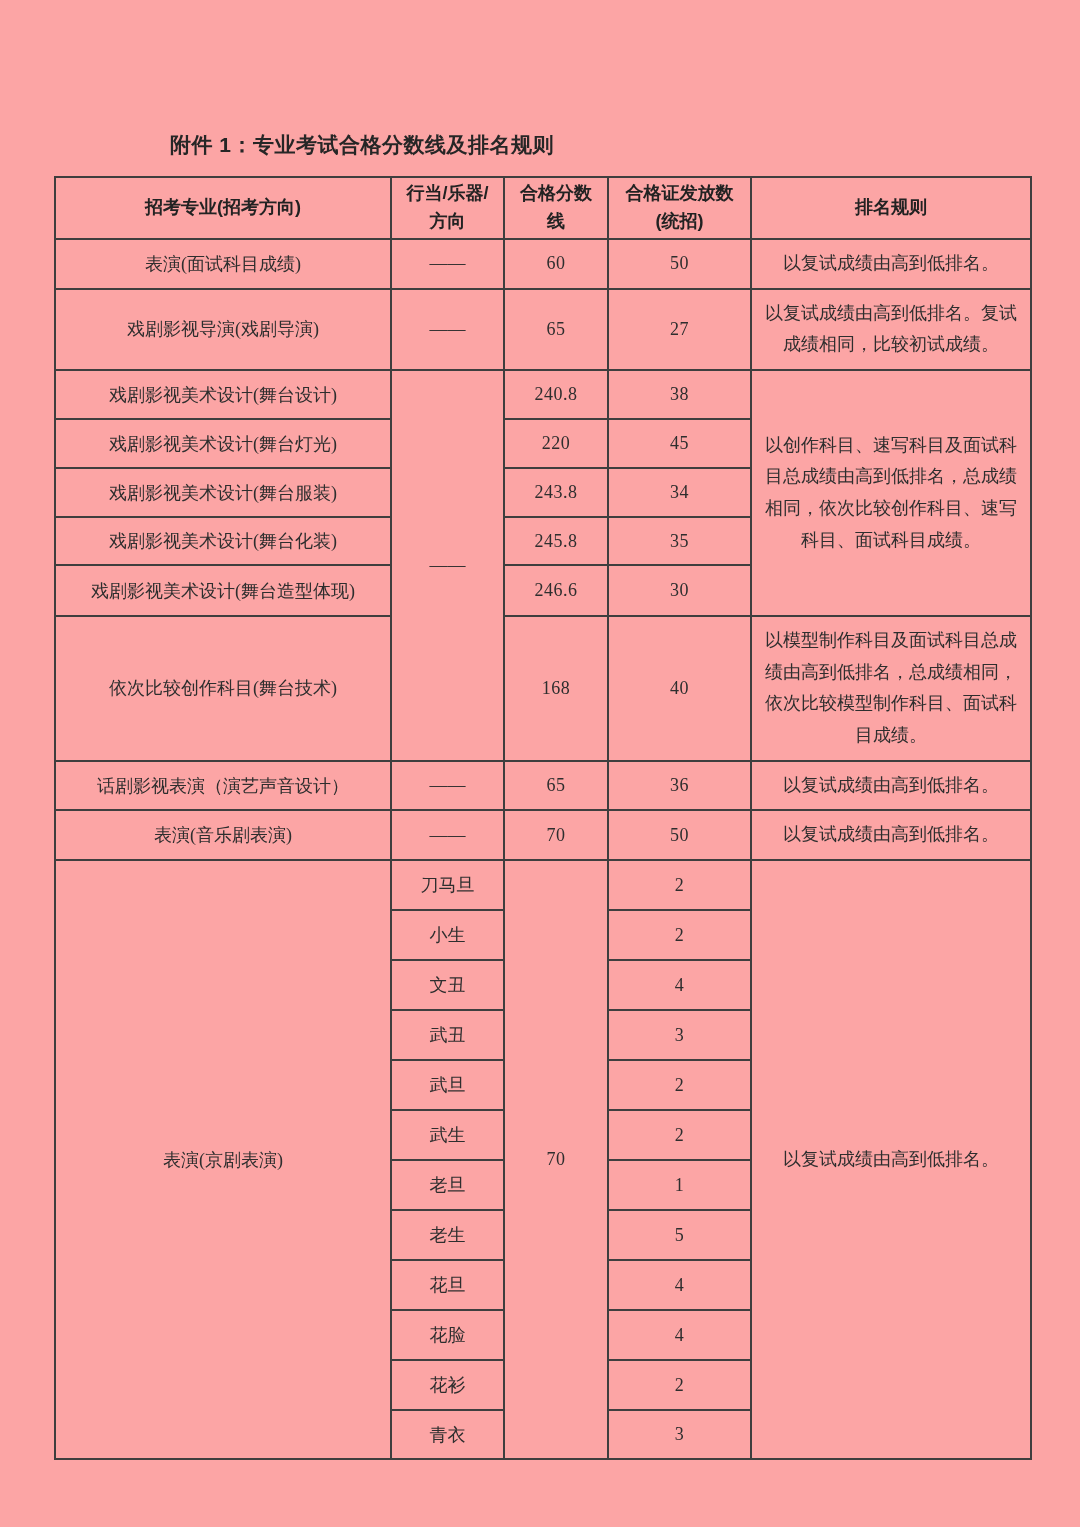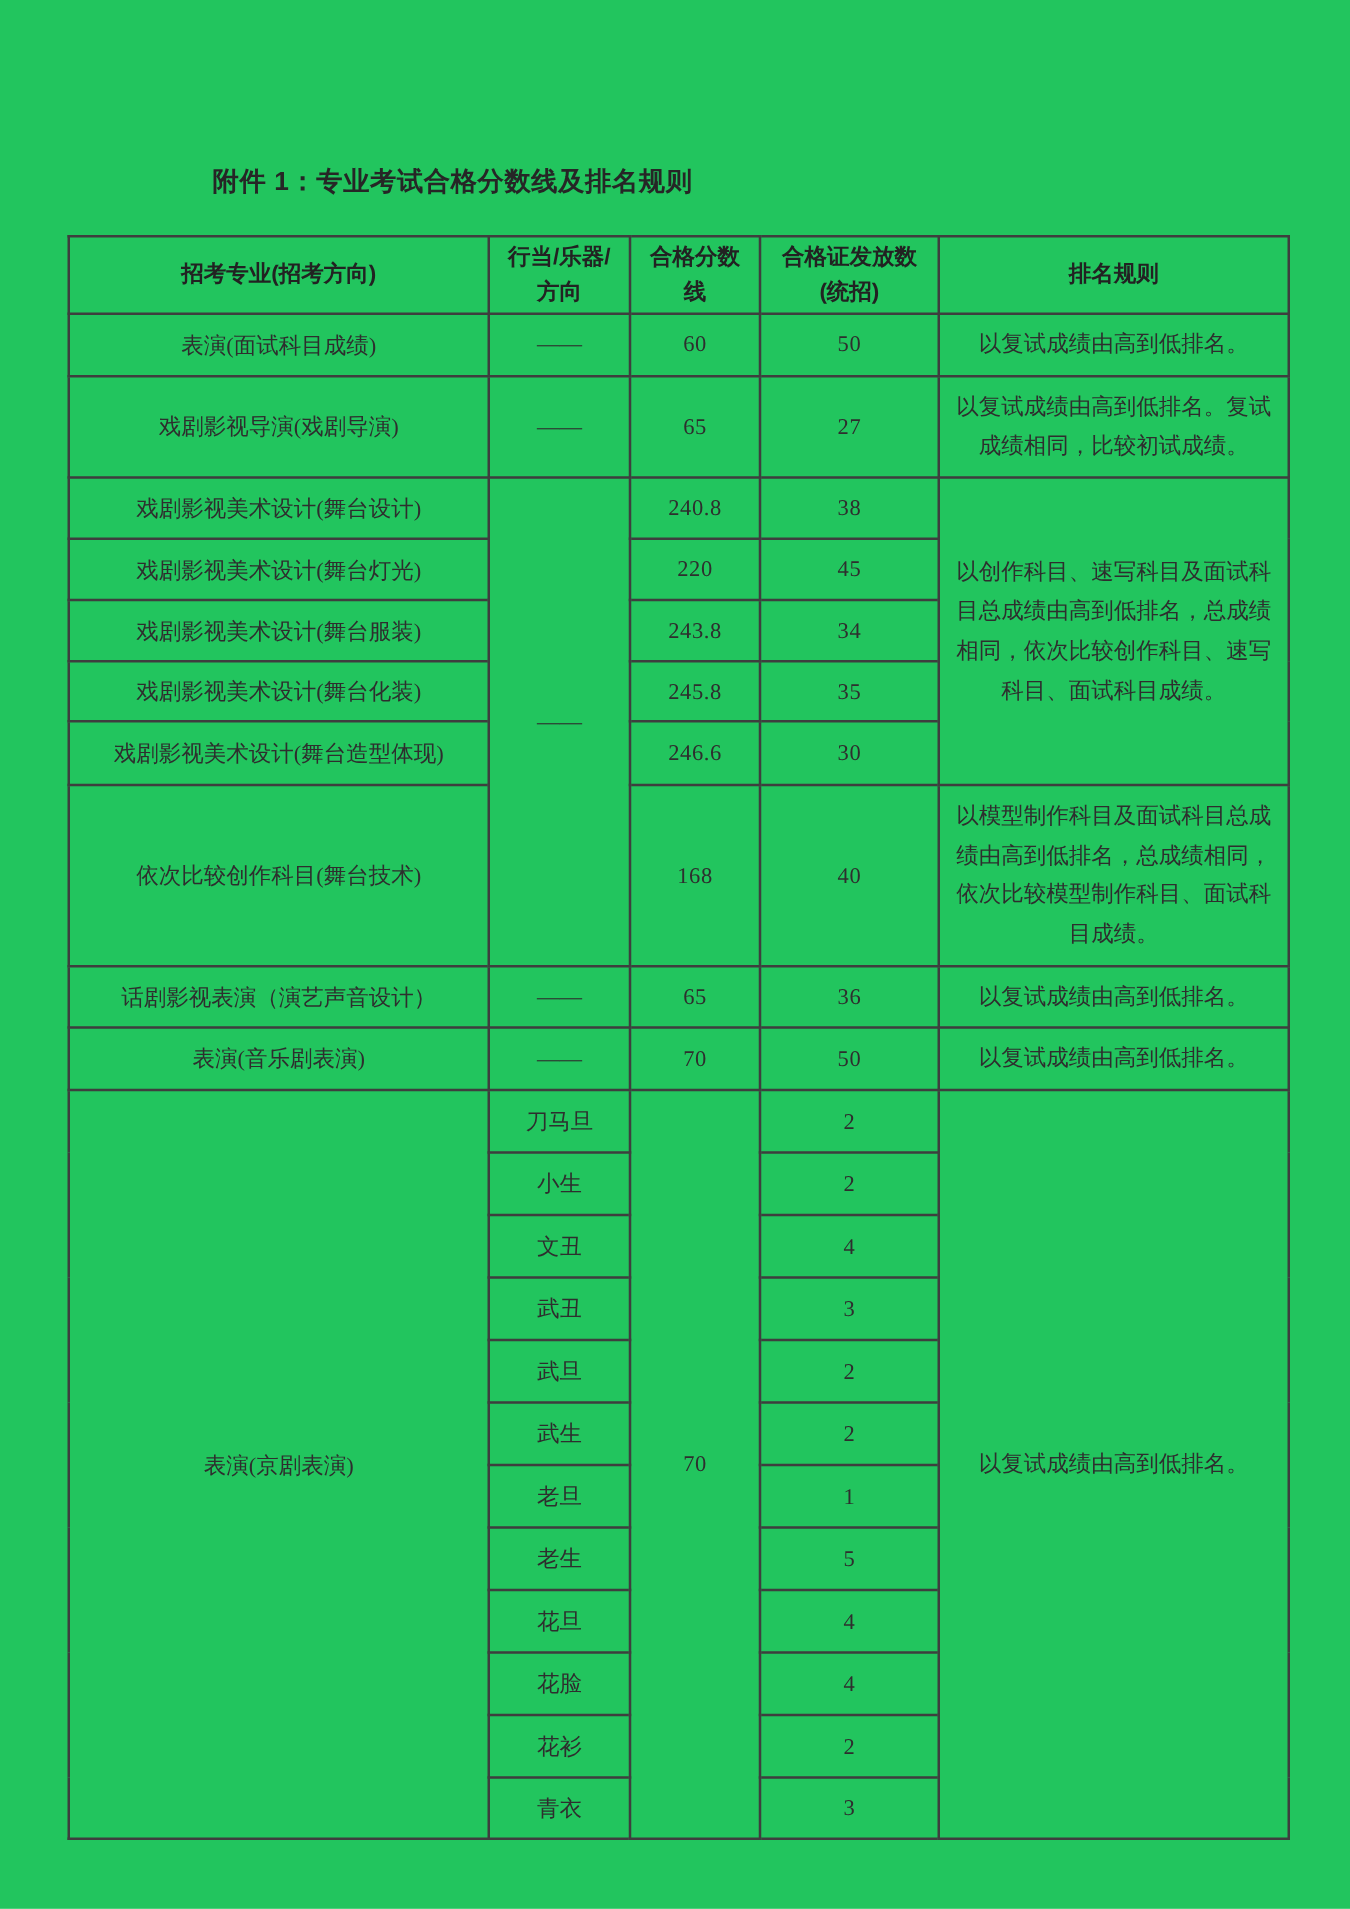--- a/index.html
+++ b/index.html
@@ -1,40 +1,40 @@
 <!DOCTYPE html>
 <html><head>
 <meta charset="utf-8">
 <style>
   html,body{margin:0;padding:0;}
   body{background:#ffffff;}
   .page{
     position:relative;
     width:1080px;
     height:1527px;
-    background:#22c55e;
+    background:#fca5a5;
     font-family:"Liberation Serif","DejaVu Serif",serif;
     color:#2e2e2e;
     overflow:hidden;
   }
   .title{
     position:absolute;
     left:170px;
     top:131px;
     margin:0;
     font-size:21px;
     font-weight:700;
     font-family:"Liberation Sans","DejaVu Sans",sans-serif;
     color:#262626;
     letter-spacing:0.5px;
   }
   table.score-table{
     position:absolute;
     left:54px;
-    top:188px;
+    top:176px;
     width:976px;
     border-collapse:collapse;
     table-layout:fixed;
   }
   .score-table td,
   .score-table th{
     border:2px solid #3e3e3e;
     text-align:center;
     vertical-align:middle;
     font-size:18px;

